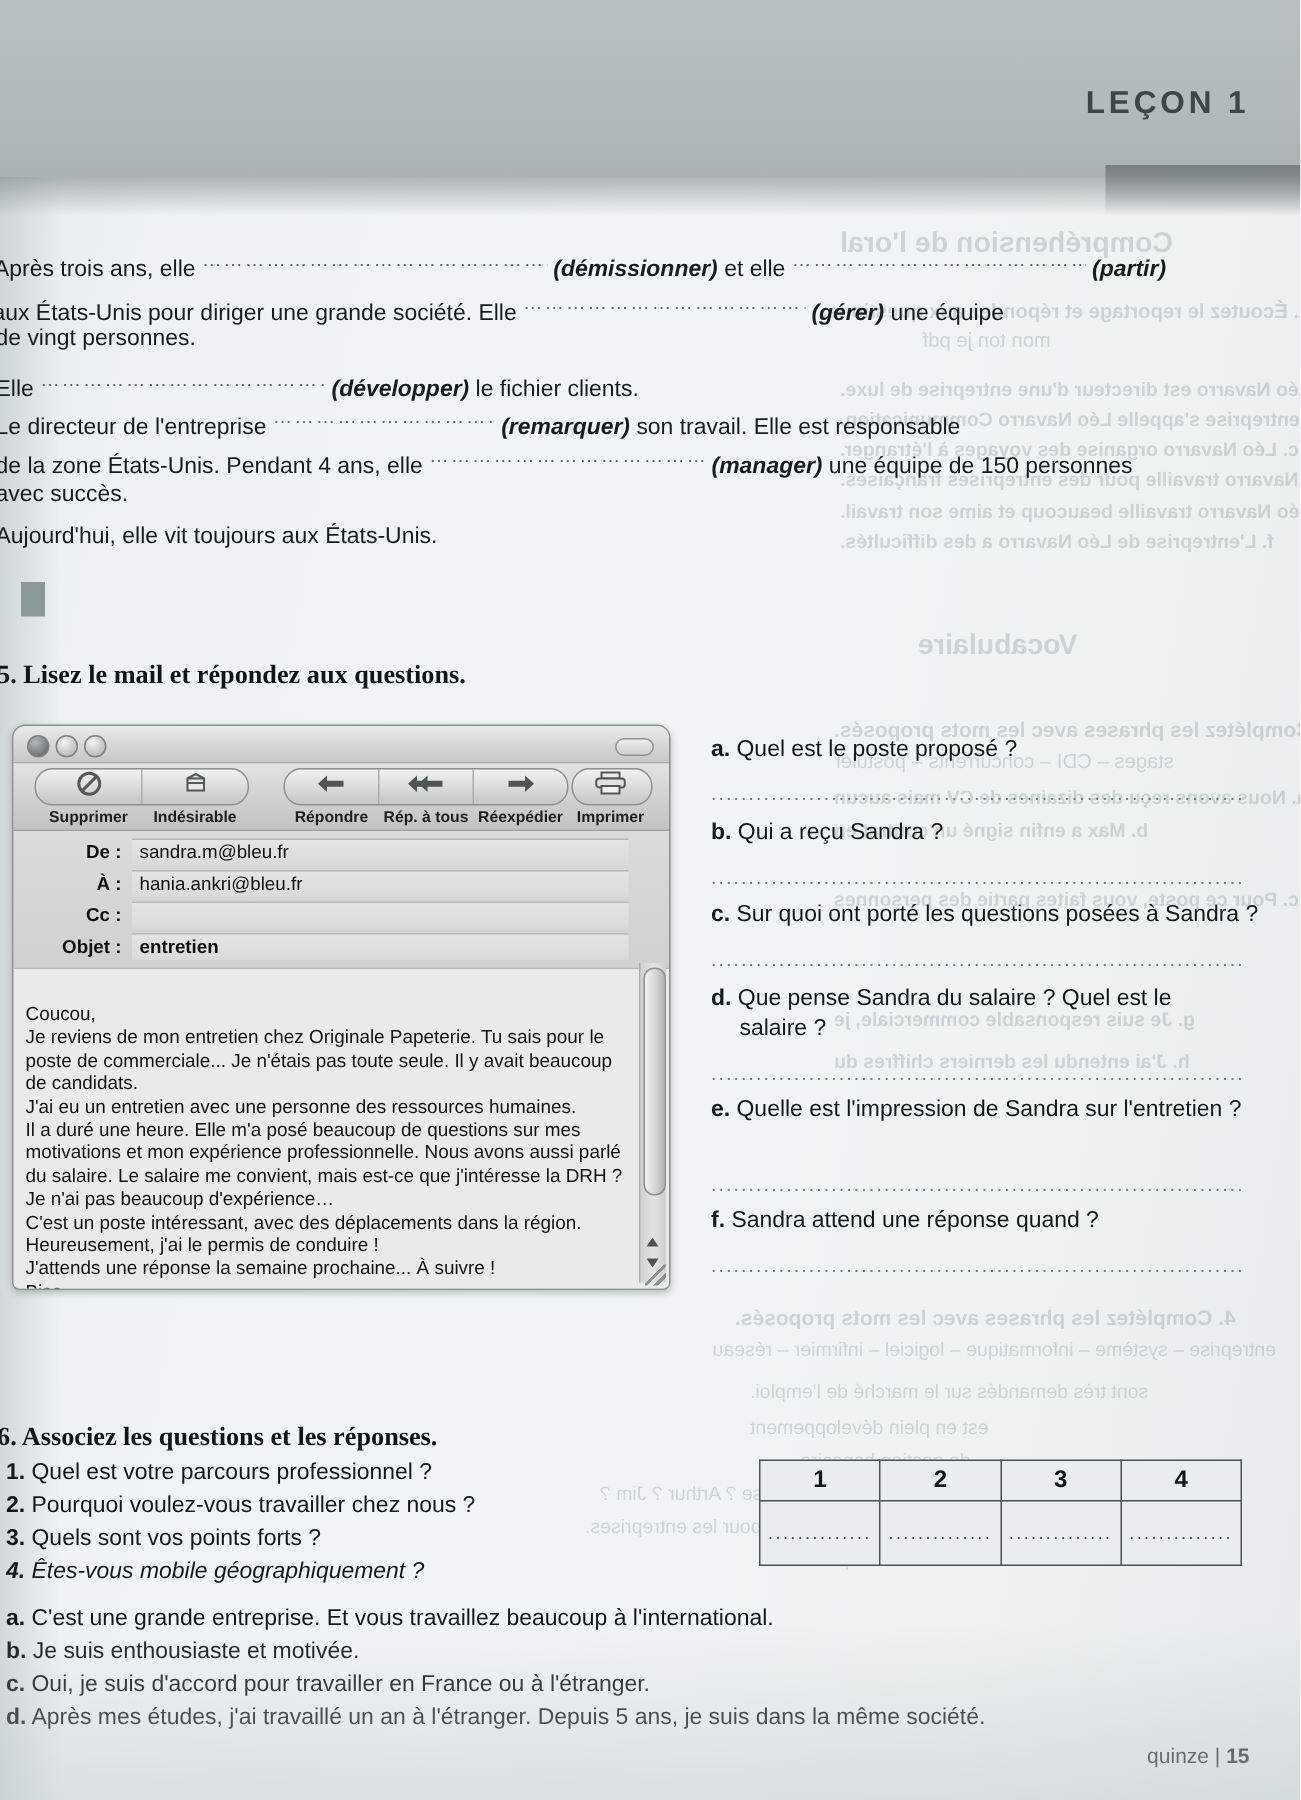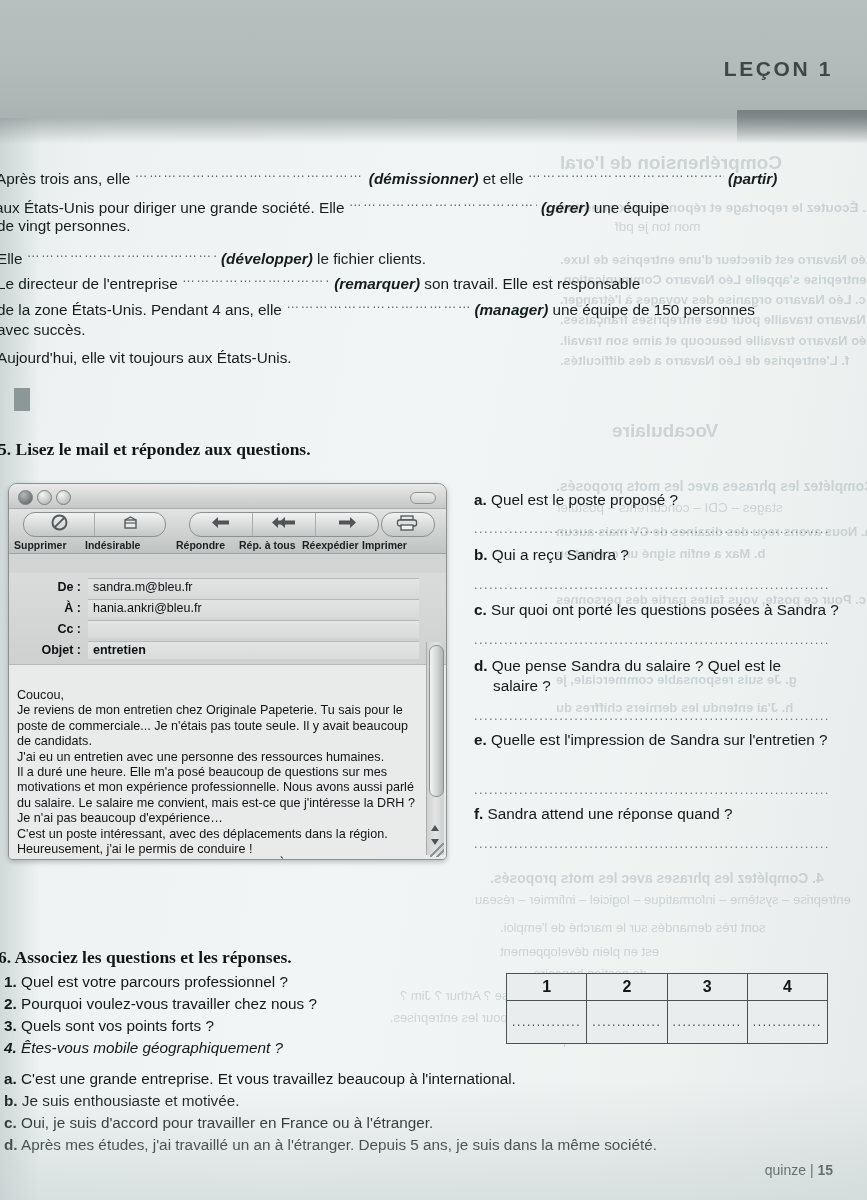--- a/index.html
+++ b/index.html
@@ -185,35 +185,34 @@
     align-items: center;
     justify-content: center;
   }
   .tb-btn + .tb-btn { border-left: 1px solid #a9aead; }
   .tb-label {
     position: absolute;
     top: 26px;
     width: 90px;
     left: 50%;
     transform: translateX(-50%);
-    text-align: left;
+    text-align: center;
     font-size: 10.5px;
     font-weight: bold;
     color: #1c2020;
     white-space: nowrap;
   }
   .tb-icon { display: block; }
 
   
   #mail-fields {
     position: relative;
     height: 88px;
     background: linear-gradient(to bottom, #d9dcdb, #ced1d0);
     padding-top: 3px;
-    margin-top: 19px;
   }
   .field-row {
     display: flex;
     align-items: center;
     height: 21px;
   }
   .field-label {
     width: 72px;
     text-align: right;
     padding-right: 7px;

